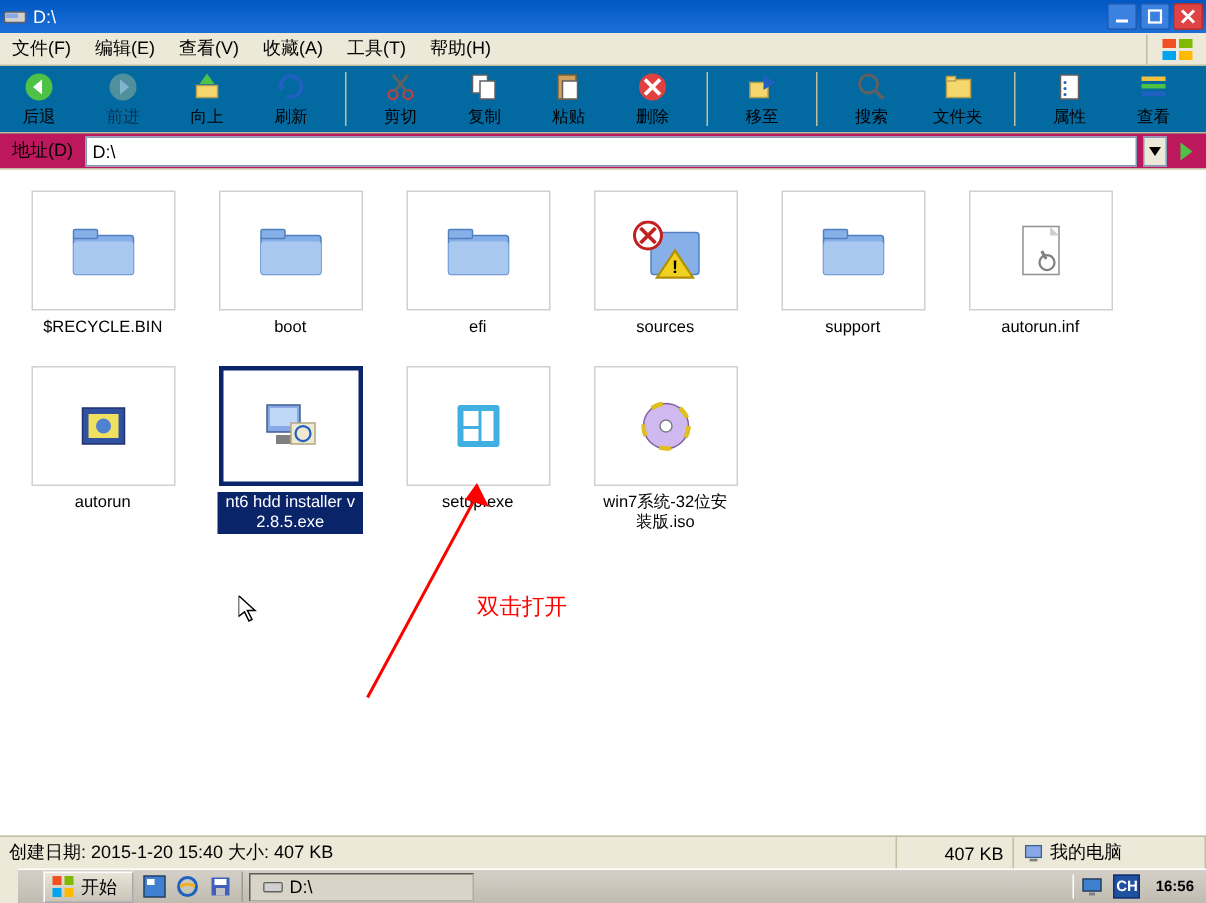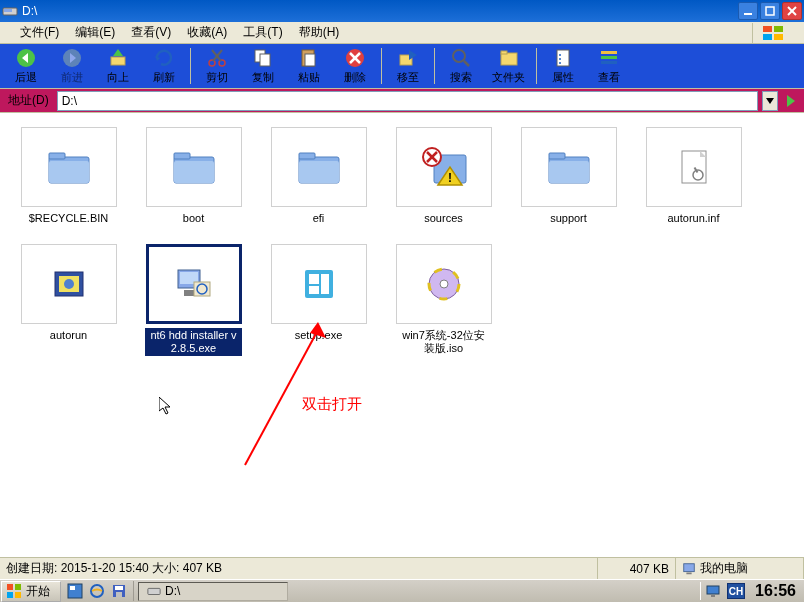--- a/index.html
+++ b/index.html
@@ -6,25 +6,25 @@
 body { width: 804px; height: 602px; overflow: hidden; background: #ece9d8; position: relative; }
 
 .titlebar { height: 22px; background: linear-gradient(#0058c4, #1d6fd8); display: flex; align-items: center; padding: 0 2px; color: #fff; }
 .titlebar .icon { width: 16px; height: 16px; margin-right: 4px; display: flex; align-items: center; justify-content: center; }
 .titlebar .title { flex: 1; }
 .titlebar .win-btns { display: flex; gap: 2px; }
 .titlebar .win-btn { width: 20px; height: 18px; background: #3a81e0; border: 1px solid #1a5ab0; border-radius: 2px; display: flex; align-items: center; justify-content: center; color: #fff; cursor: pointer; }
 .titlebar .win-btn.close { background: #e04343; border-color: #b03030; }
 .titlebar .win-btn svg { width: 10px; height: 10px; }
 
-.menubar { height: 22px; background: #ece9d8; display: flex; align-items: center; padding: 0 12px; border-bottom: 1px solid #c0c0a0; }
+.menubar { height: 22px; background: #ece9d8; display: flex; align-items: center; padding: 0 0; border-bottom: 1px solid #c0c0a0; }
 .menubar .menu-item { padding: 2px 8px; cursor: pointer; }
 .menubar .flag { margin-left: auto; width: 40px; height: 20px; display: flex; align-items: center; justify-content: center; border-left: 1px solid #c0c0a0; }
 
-.toolbar { height: 45px; background: #1d4ed8; display: flex; align-items: center; padding: 2px 4px; border-bottom: 1px solid #c0c0a0; gap: 2px; }
+.toolbar { height: 45px; background: #0369a1; display: flex; align-items: center; padding: 2px 4px; border-bottom: 1px solid #c0c0a0; gap: 12px; }
 .tool-btn { display: flex; flex-direction: column; align-items: center; justify-content: center; padding: 2px 6px; min-width: 44px; cursor: pointer; border: 1px solid transparent; }
 .tool-btn .ticon { width: 22px; height: 22px; display: flex; align-items: center; justify-content: center; }
 .tool-btn .tlabel { font-size: 11px; margin-top: 1px; }
 .tool-btn.disabled { opacity: 0.5; cursor: default; justify-content: center; }
 .tool-sep { width: 1px; height: 36px; background: #c0c0a0; margin: 0 2px; }
 
 .addressbar { height: 24px; background: #be185d; display: flex; align-items: center; padding: 0 4px; border-bottom: 1px solid #c0c0a0; gap: 4px; }
 .addressbar .label { padding: 0 4px; }
 .addressbar input { flex: 1; height: 20px; border: 1px solid #7f9db9; padding: 0 4px; }
 .addressbar .dropdown { width: 16px; height: 20px; border: 1px solid #7f9db9; background: #ece9d8; cursor: pointer; display: flex; align-items: center; justify-content: center; }
@@ -32,39 +32,39 @@
 
 .content { position: absolute; top: 113px; left: 0; right: 0; bottom: 45px; background: #fff; overflow: auto; padding: 10px 16px; }
 .items-grid { display: flex; flex-wrap: wrap; gap: 10px 20px; align-content: flex-start; }
 .item { width: 105px; display: flex; flex-direction: column; align-items: center; padding: 4px; cursor: pointer; }
 .item .item-icon { width: 96px; height: 80px; display: flex; align-items: center; justify-content: center; border: 1px solid #d0d0d0; margin-bottom: 4px; background: #fff; }
 .item.selected .item-icon { border: 3px solid #0a246a; }
 .item .item-label { text-align: center; font-size: 11px; line-height: 13px; word-break: break-all; padding: 1px 2px; }
 .item.selected .item-label { background: #0a246a; color: #fff; }
 
 .annotation-arrow { position: absolute; top: 320px; left: 230px; width: 160px; height: 150px; pointer-events: none; z-index: 5; }
-.annotation-text { position: absolute; top: 395px; left: 302px; color: #ff0000; font-size: 15px; pointer-events: none; z-index: 5; }
+.annotation-text { position: absolute; top: 395px; left: 318px; color: #ff0000; font-size: 15px; pointer-events: none; z-index: 5; }
 .cursor { position: absolute; top: 397px; left: 159px; pointer-events: none; z-index: 6; }
 
 .statusbar { position: absolute; bottom: 23px; left: 0; right: 0; height: 22px; background: #ece9d8; border-top: 1px solid #c0c0a0; display: flex; align-items: center; font-size: 11px; }
 .statusbar .panel { padding: 0 6px; height: 100%; display: flex; align-items: center; border-right: 1px solid #c0c0a0; }
 .statusbar .panel.main { flex: 1; }
 .statusbar .panel.size { width: 78px; justify-content: flex-end; text-align: center; }
 .statusbar .panel.loc { width: 128px; gap: 4px; }
 
-.taskbar { position: absolute; bottom: 0; left: 0; right: 0; height: 23px; background: linear-gradient(#d4d0c8, #c0bcb0); border-top: 1px solid #fff; display: flex; align-items: center; }
+.taskbar { position: absolute; bottom: 0; left: 12px; right: 0; height: 23px; background: linear-gradient(#d4d0c8, #c0bcb0); border-top: 1px solid #fff; display: flex; align-items: center; padding-left: 16px; }
 .start-btn { height: 21px; padding: 0 10px 0 4px; display: flex; align-items: center; gap: 4px; cursor: pointer; background: linear-gradient(#e8e4d8, #c8c4b8); border: 1px outset #fff; margin-left: 1px; }
 .start-btn svg { width: 16px; height: 16px; }
 .ql { display: flex; gap: 2px; padding: 0 4px; border-right: 1px solid #9e9a91; }
 .ql-item { width: 20px; height: 20px; display: flex; align-items: center; justify-content: center; cursor: pointer; }
 .task-item { height: 19px; padding: 0 8px; display: flex; align-items: center; gap: 4px; background: #d8d4c8; border: 1px inset #b0aca0; margin-left: 4px; cursor: pointer; min-width: 150px; }
 .tray { margin-left: auto; display: flex; align-items: center; gap: 6px; padding: 0 4px; border-left: 1px solid #fff; font-weight: bold; }
 .tray-icon { width: 16px; height: 16px; display: flex; align-items: center; justify-content: center; }
 .ime { width: 18px; height: 16px; background: #2050a0; color: #fff; display: flex; align-items: center; justify-content: center; font-size: 10px; border: 1px solid #103070; }
-.clock { font-size: 16px; padding: 0 4px; }
+.clock { font-size: 10px; padding: 0 4px; }
 
 .folder-icon svg { width: 48px; height: 40px; }
 </style>
 </head>
 <body>
 
 <div class="titlebar">
   <span class="icon">
     <svg viewBox="0 0 16 16">
         <rect x="1" y="5" width="14" height="7" rx="1" fill="#d0d0d0" stroke="#606060"></rect>

